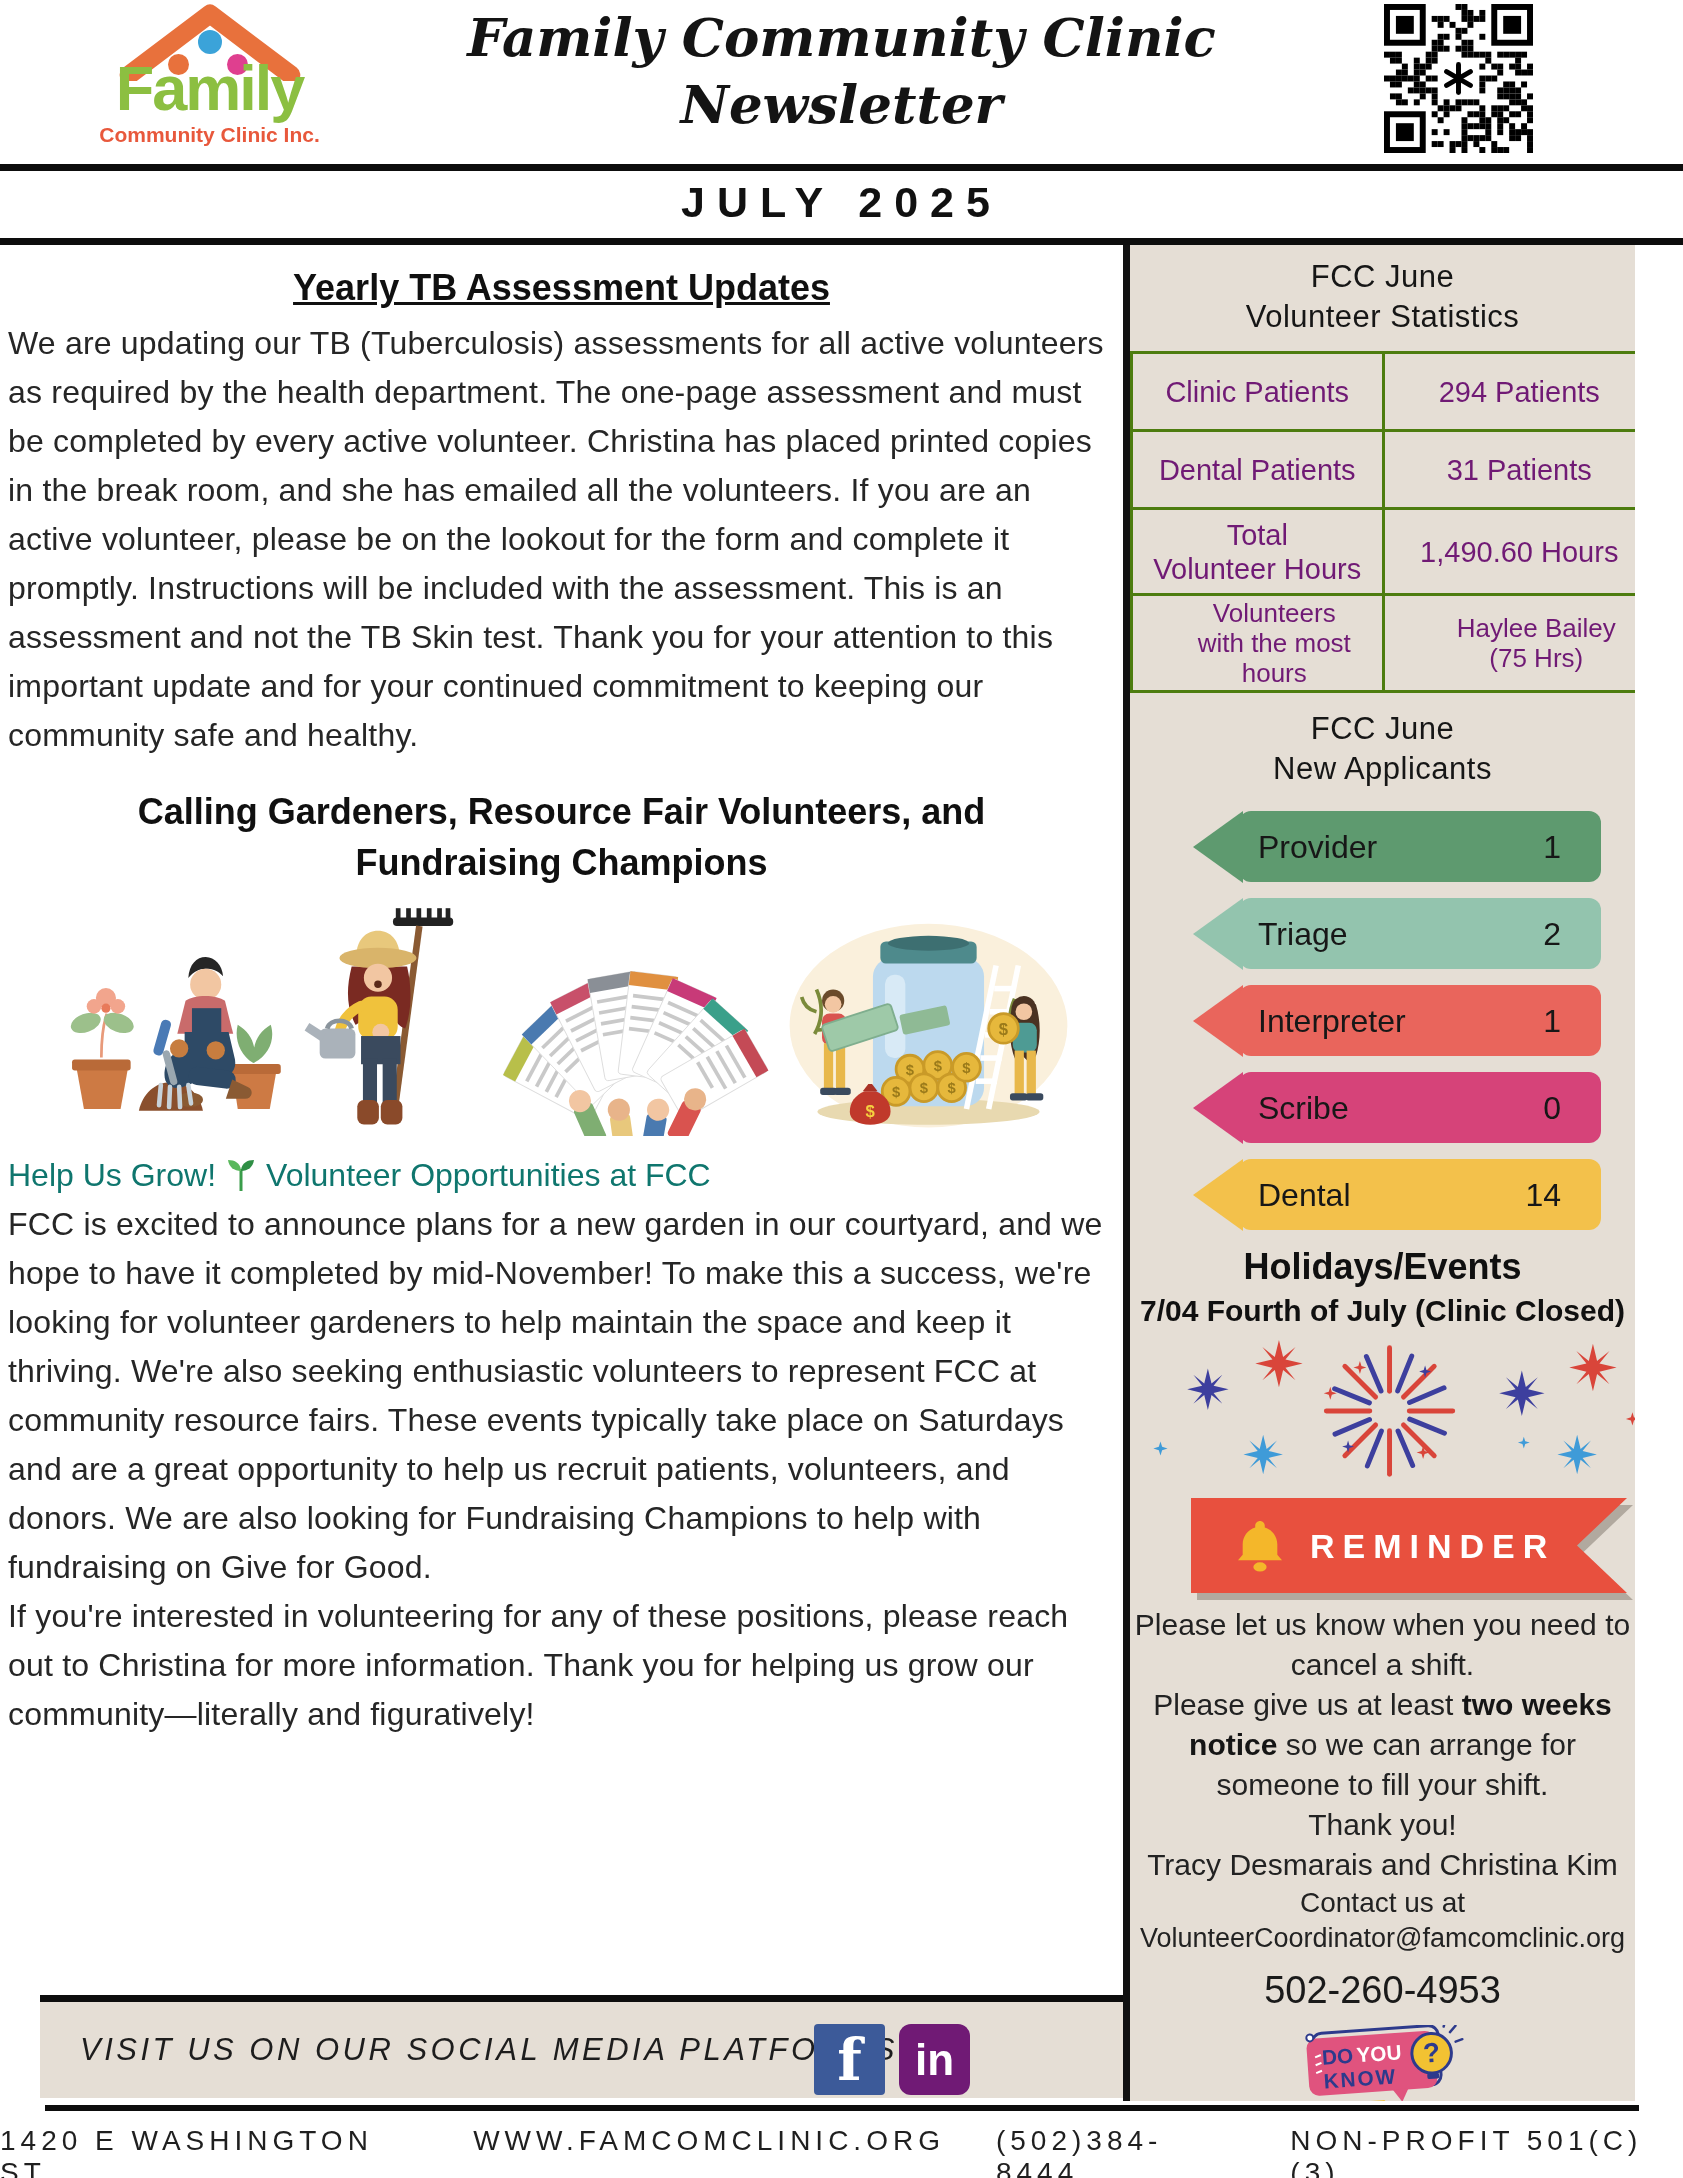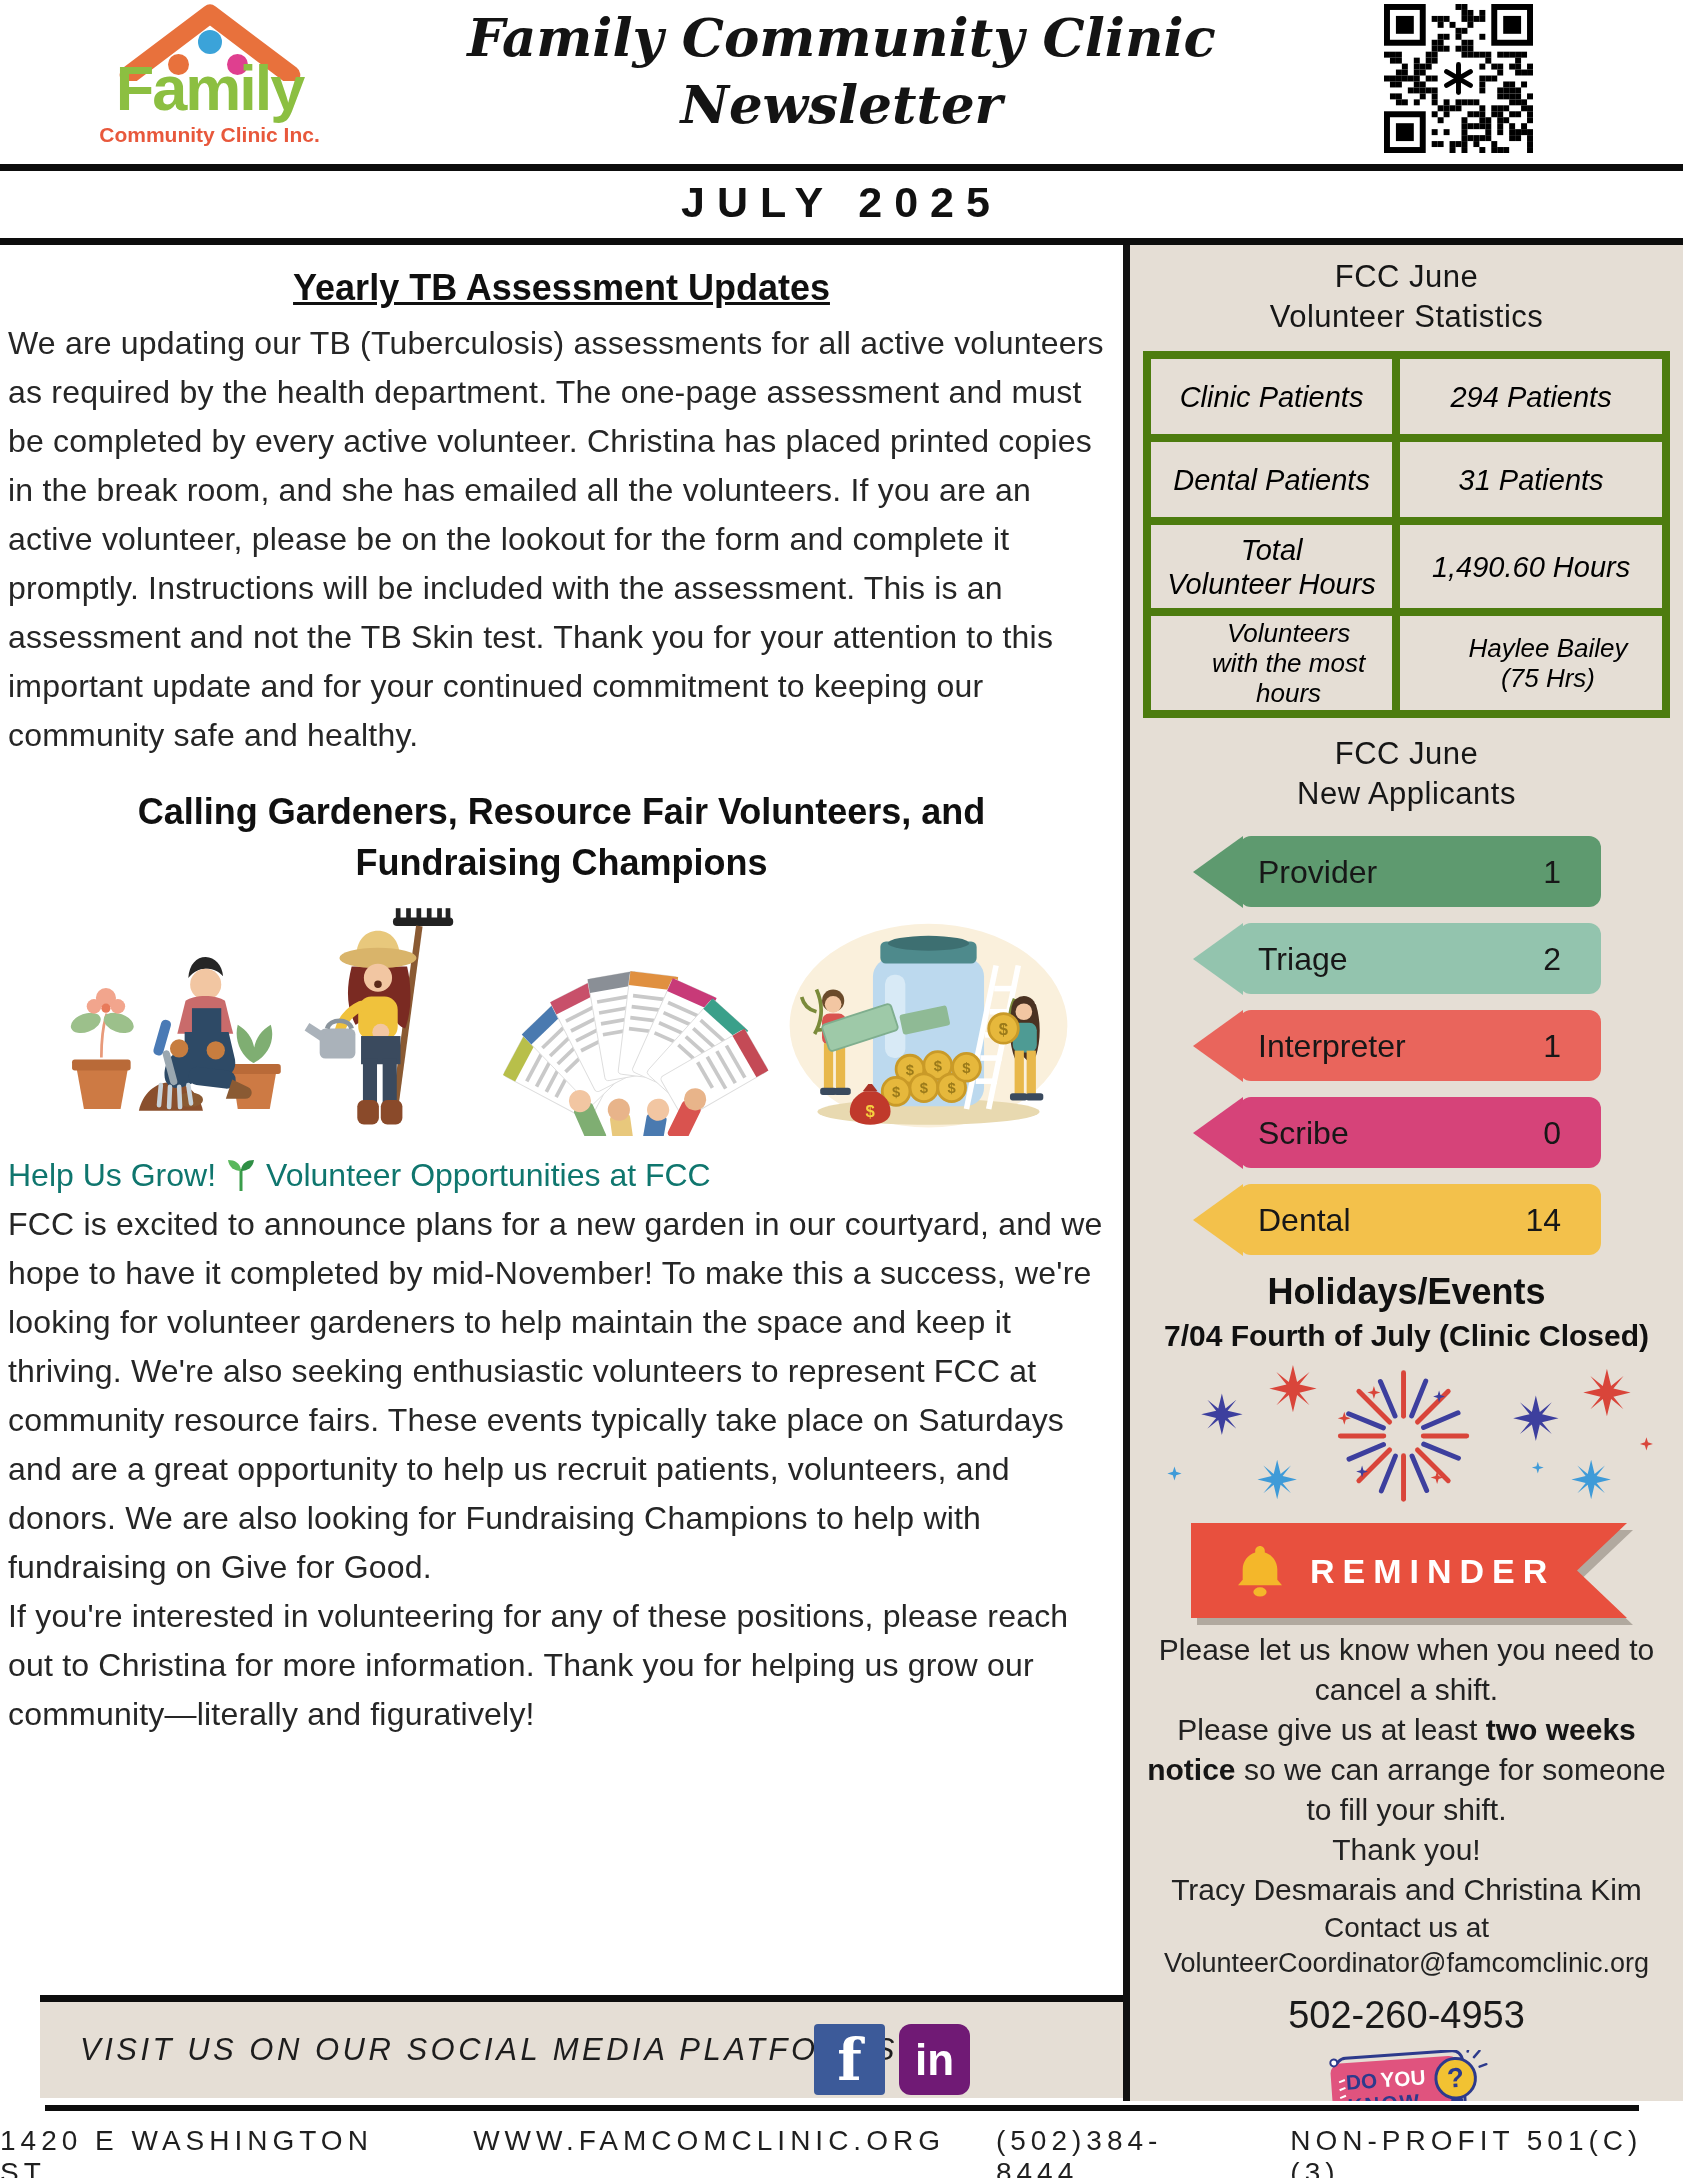--- a/index.html
+++ b/index.html
@@ -34,27 +34,27 @@
   
   .socialbar{position:absolute;left:40px;top:1995px;width:1083px;height:103px;
              border-top:7px solid #0d0d0d;box-sizing:border-box;}
   .socialtext{position:absolute;left:40px;top:50%;transform:translateY(-50%);
               font-size:31px;font-style:italic;font-weight:500;letter-spacing:3.5px;color:#1d1d1d;}
   .sm-icon{position:absolute;top:22px;width:71px;height:71px;display:flex;align-items:center;
            justify-content:center;color:#fff;}
   .fb{left:774px;border-radius:4px;font-size:57px;font-weight:700;font-family:"DejaVu Serif",serif;}
   .li{left:859px;border-radius:12px;font-size:44px;font-weight:700;}
   
-  .sidebar{position:absolute;left:1123px;top:245px;width:560px;height:1856px;
+  .sidebar{position:absolute;left:1123px;top:245px;width:512px;height:1856px;
            border-left:7px solid #111;box-sizing:border-box;overflow:hidden;}
   .sb-title{margin:12px 0 0;text-align:center;font-size:31px;line-height:40px;font-weight:500;
             color:#161616;letter-spacing:0.5px;}
   table.stats{border-collapse:collapse;margin:14px auto 0;width:527px;table-layout:fixed;}
-  table.stats td{border:8px solid #4d7c0f;font-size:29px;line-height:34px;color:#000000;
-                 padding:2px 6px;text-align:center;white-space:pre-line;font-style:italic;}
+  table.stats td{border:3px solid #4d7c0f;font-size:29px;line-height:34px;color:#701a75;
+                 padding:2px 6px;text-align:center;white-space:pre-line;}
   td.lab{text-align:left;padding-left:12px;}
   tr.r1 td,tr.r2 td{height:71px;} tr.r3 td{height:79px;} tr.r4 td{height:73px;padding-left:40px;}
   tr.r4 td{font-size:26px;line-height:30px;}
   .ribbon{position:relative;height:71px;width:408px;margin:0 0 16px 63px;}
   .ribbon .bd{position:absolute;left:46px;right:0;top:0;bottom:0;border-radius:12px;}
   .ribbon .pt{position:absolute;left:0;top:0;width:0;height:0;
               border-top:36px solid transparent;border-bottom:36px solid transparent;
               border-right:50px solid #000;}
   .ribbon .lbl{position:absolute;left:65px;top:50%;transform:translateY(-50%);
                font-size:32px;font-weight:500;color:#171717;}

